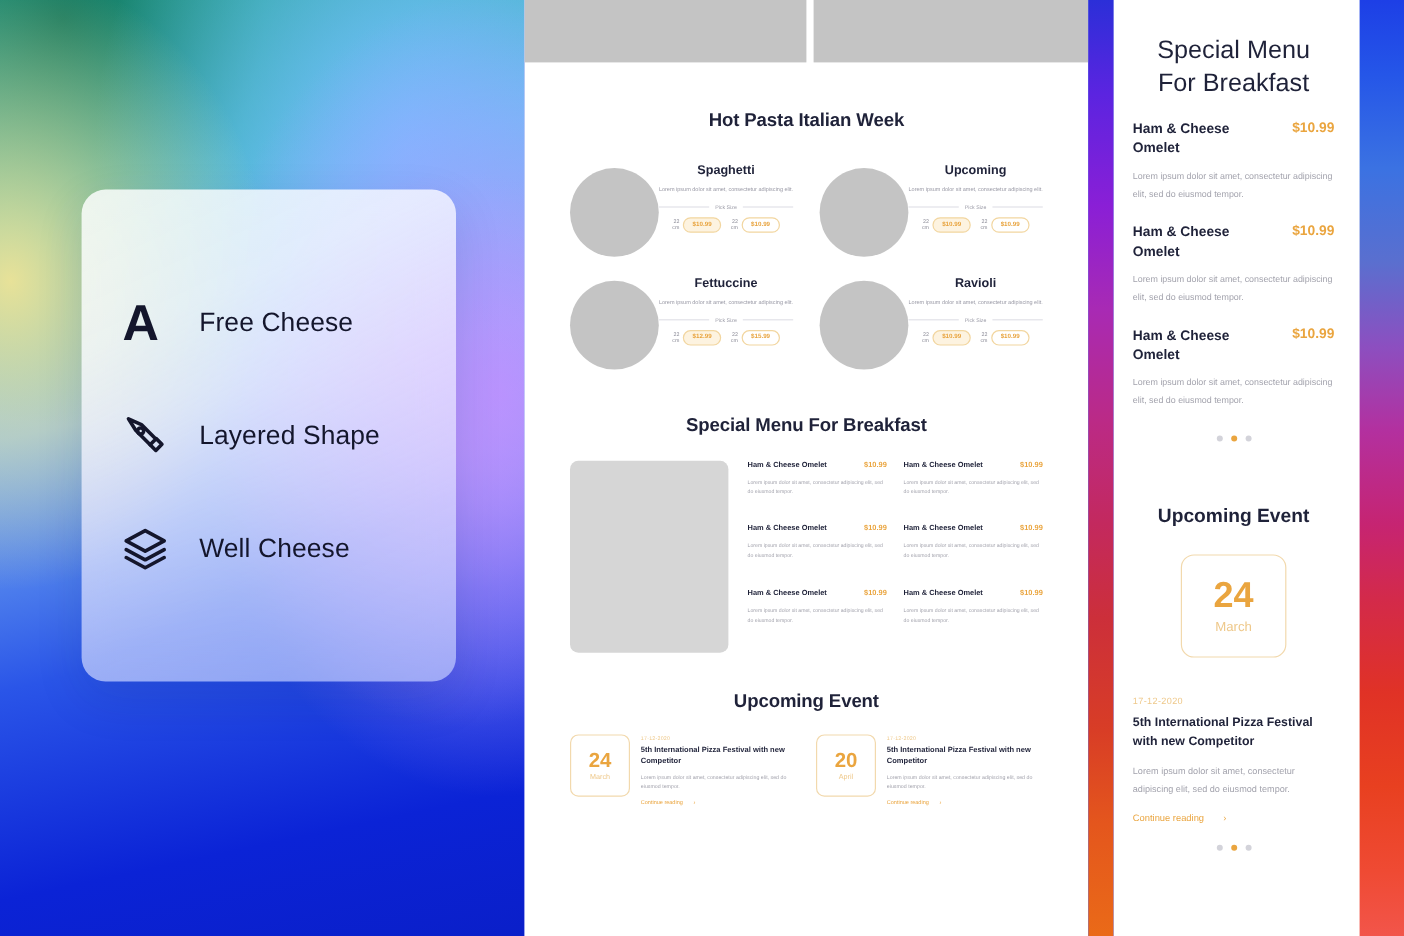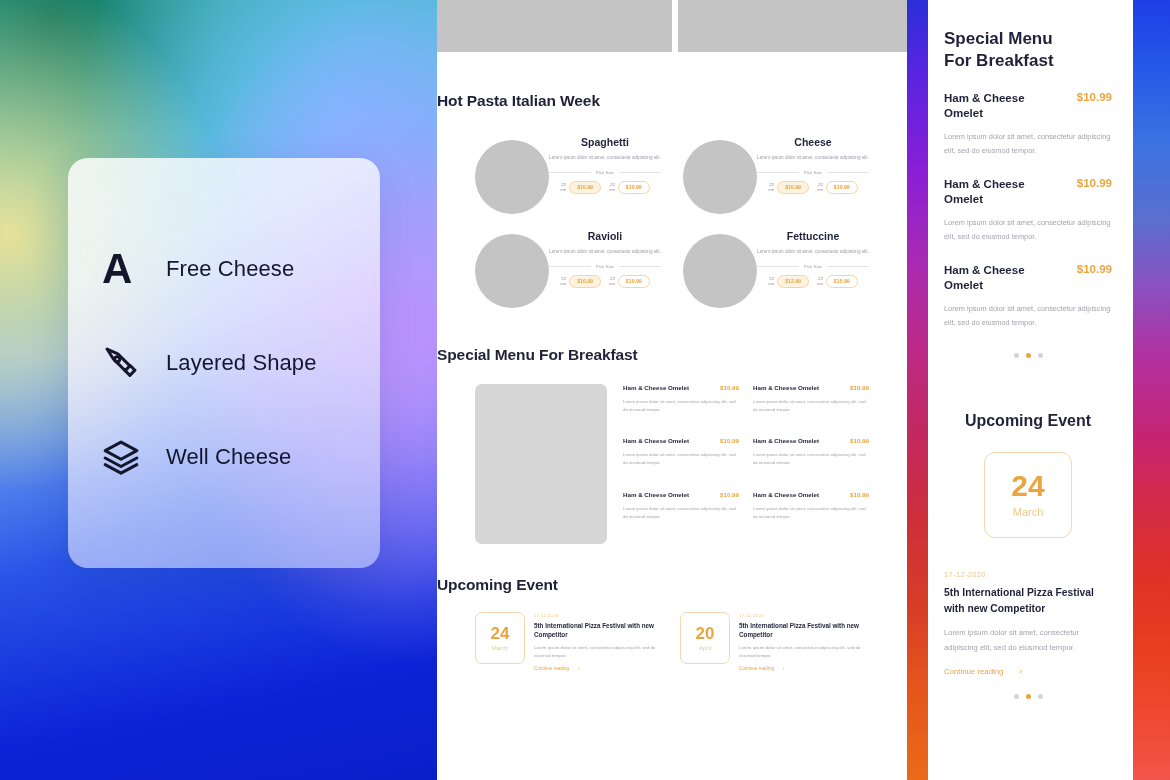--- a/index.html
+++ b/index.html
@@ -60,21 +60,21 @@
   .mid-panel {
     position:absolute; left:437px; top:0; width:470px; height:780px;
     background:#ffffff; overflow:hidden;
   }
   .hero-row { display:flex; gap:6px; height:52px; }
   .hero-block { background:#c4c4c4; }
   .hero-block.a { width:235px; }
   .hero-block.b { flex:1; }
 
   .sec-title {
-    font-size:15.5px; font-weight:700;
+    text-align:center; font-size:15.5px; font-weight:700;
     color:#1f2239; letter-spacing:-0.1px;
   }
 
   
   .pasta-grid {
     display:grid; grid-template-columns:1fr 1fr;
     column-gap:22px; row-gap:14px;
     padding:0 38px; margin-top:24px;
   }
   .pasta-card { display:flex; align-items:flex-start; gap:0;justify-content:flex-end; }
@@ -155,21 +155,21 @@
     position:absolute; left:1126px; top:0; width:8px; height:780px;
     background:#ffffff;
   }
 
   
   .phone-panel {
     position:absolute; left:928px; top:0; width:200px; height:780px;
     background:#ffffff; overflow:hidden; padding:0 16px;
   }
   .ph-title {
-    font-size:17px; font-weight:700; color:#1f2239;
+    text-align:center; font-size:21px; font-weight:400; color:#1f2239;
     line-height:1.32; margin-top:28px;
   }
   .ph-item { margin-top:18px; }
   .ph-head { display:flex; justify-content:space-between; align-items:flex-start; gap:6px; }
   .ph-name { font-size:11.5px; font-weight:700; color:#1f2239; line-height:1.35; max-width:64%; }
   .ph-price { font-size:11.5px; font-weight:700; color:#eaa53f; white-space:nowrap; }
   .ph-desc { font-size:7.4px; color:#a3a3ad; line-height:1.95; margin-top:8px; }
   .dots { display:flex; gap:7px; justify-content:center; margin-top:22px; }
   .dot { width:5px; height:5px; border-radius:50%; background:#d3d3da; }
   .dot.on { background:#eaa53f; }
@@ -260,36 +260,59 @@
         <div class="size-opt">
           <div class="size-cm">22<br>cm</div>
           <div class="price-pill ghost">$10.99</div>
         </div>
       </div>
     </div>
   </div>
   <div class="pasta-card">
     <div class="pasta-circle"></div>
     <div class="pasta-info">
-      <div class="pasta-name">Cheese</div>
+      <div class="pasta-name">Upcoming</div>
       <div class="pasta-desc">Lorem ipsum dolor sit amet, consectetur adipiscing elit.</div>
       <div class="pick-divider">
         <span class="ln"></span>
         <span class="tx">Pick Size</span>
         <span class="ln"></span>
       </div>
       <div class="size-row">
 
         <div class="size-opt">
           <div class="size-cm">22<br>cm</div>
           <div class="price-pill">$10.99</div>
         </div>
         <div class="size-opt">
           <div class="size-cm">22<br>cm</div>
           <div class="price-pill ghost">$10.99</div>
+        </div>
+      </div>
+    </div>
+  </div>
+  <div class="pasta-card">
+    <div class="pasta-circle"></div>
+    <div class="pasta-info">
+      <div class="pasta-name">Fettuccine</div>
+      <div class="pasta-desc">Lorem ipsum dolor sit amet, consectetur adipiscing elit.</div>
+      <div class="pick-divider">
+        <span class="ln"></span>
+        <span class="tx">Pick Size</span>
+        <span class="ln"></span>
+      </div>
+      <div class="size-row">
+
+        <div class="size-opt">
+          <div class="size-cm">22<br>cm</div>
+          <div class="price-pill">$12.99</div>
+        </div>
+        <div class="size-opt">
+          <div class="size-cm">22<br>cm</div>
+          <div class="price-pill ghost">$15.99</div>
         </div>
       </div>
     </div>
   </div>
   <div class="pasta-card">
     <div class="pasta-circle"></div>
     <div class="pasta-info">
       <div class="pasta-name">Ravioli</div>
       <div class="pasta-desc">Lorem ipsum dolor sit amet, consectetur adipiscing elit.</div>
       <div class="pick-divider">
@@ -299,43 +322,20 @@
       </div>
       <div class="size-row">
 
         <div class="size-opt">
           <div class="size-cm">22<br>cm</div>
           <div class="price-pill">$10.99</div>
         </div>
         <div class="size-opt">
           <div class="size-cm">22<br>cm</div>
           <div class="price-pill ghost">$10.99</div>
-        </div>
-      </div>
-    </div>
-  </div>
-  <div class="pasta-card">
-    <div class="pasta-circle"></div>
-    <div class="pasta-info">
-      <div class="pasta-name">Fettuccine</div>
-      <div class="pasta-desc">Lorem ipsum dolor sit amet, consectetur adipiscing elit.</div>
-      <div class="pick-divider">
-        <span class="ln"></span>
-        <span class="tx">Pick Size</span>
-        <span class="ln"></span>
-      </div>
-      <div class="size-row">
-
-        <div class="size-opt">
-          <div class="size-cm">22<br>cm</div>
-          <div class="price-pill">$12.99</div>
-        </div>
-        <div class="size-opt">
-          <div class="size-cm">22<br>cm</div>
-          <div class="price-pill ghost">$15.99</div>
         </div>
       </div>
     </div>
   </div>
     </div>
 
   <div style="height:38px"></div>
   <div class="sec-title">Special Menu For Breakfast</div>
 
   <div class="bf-wrap">

